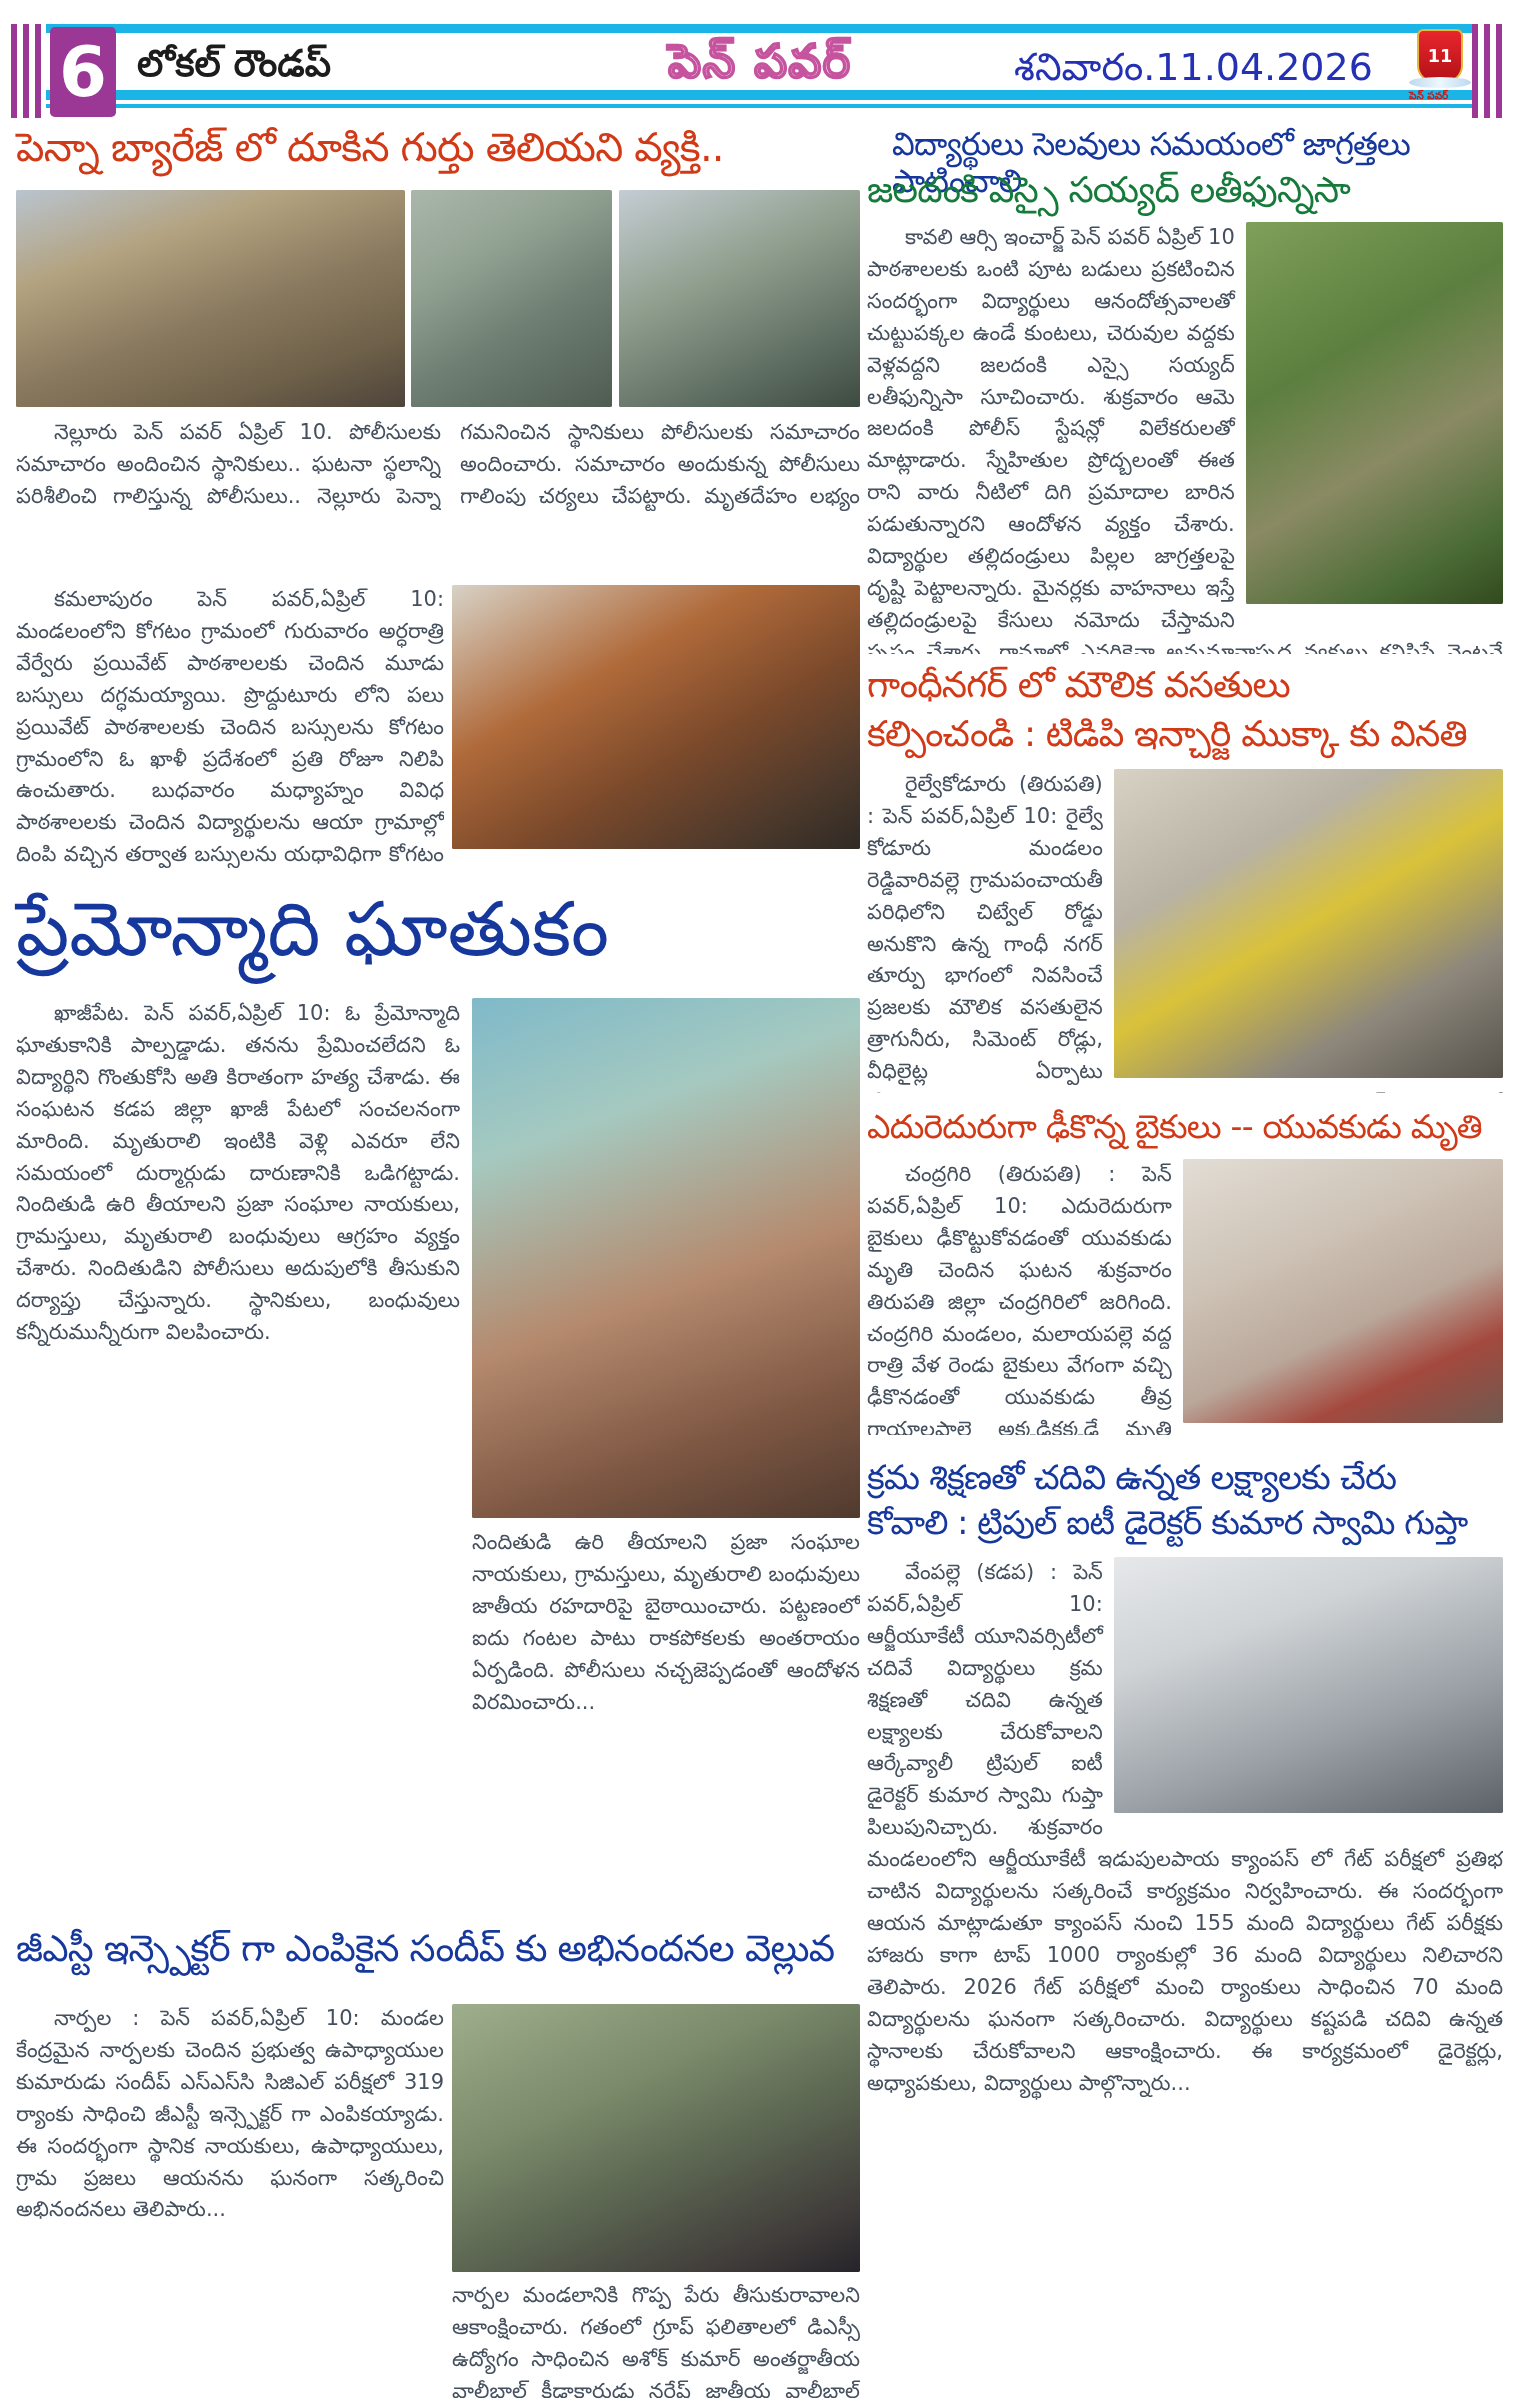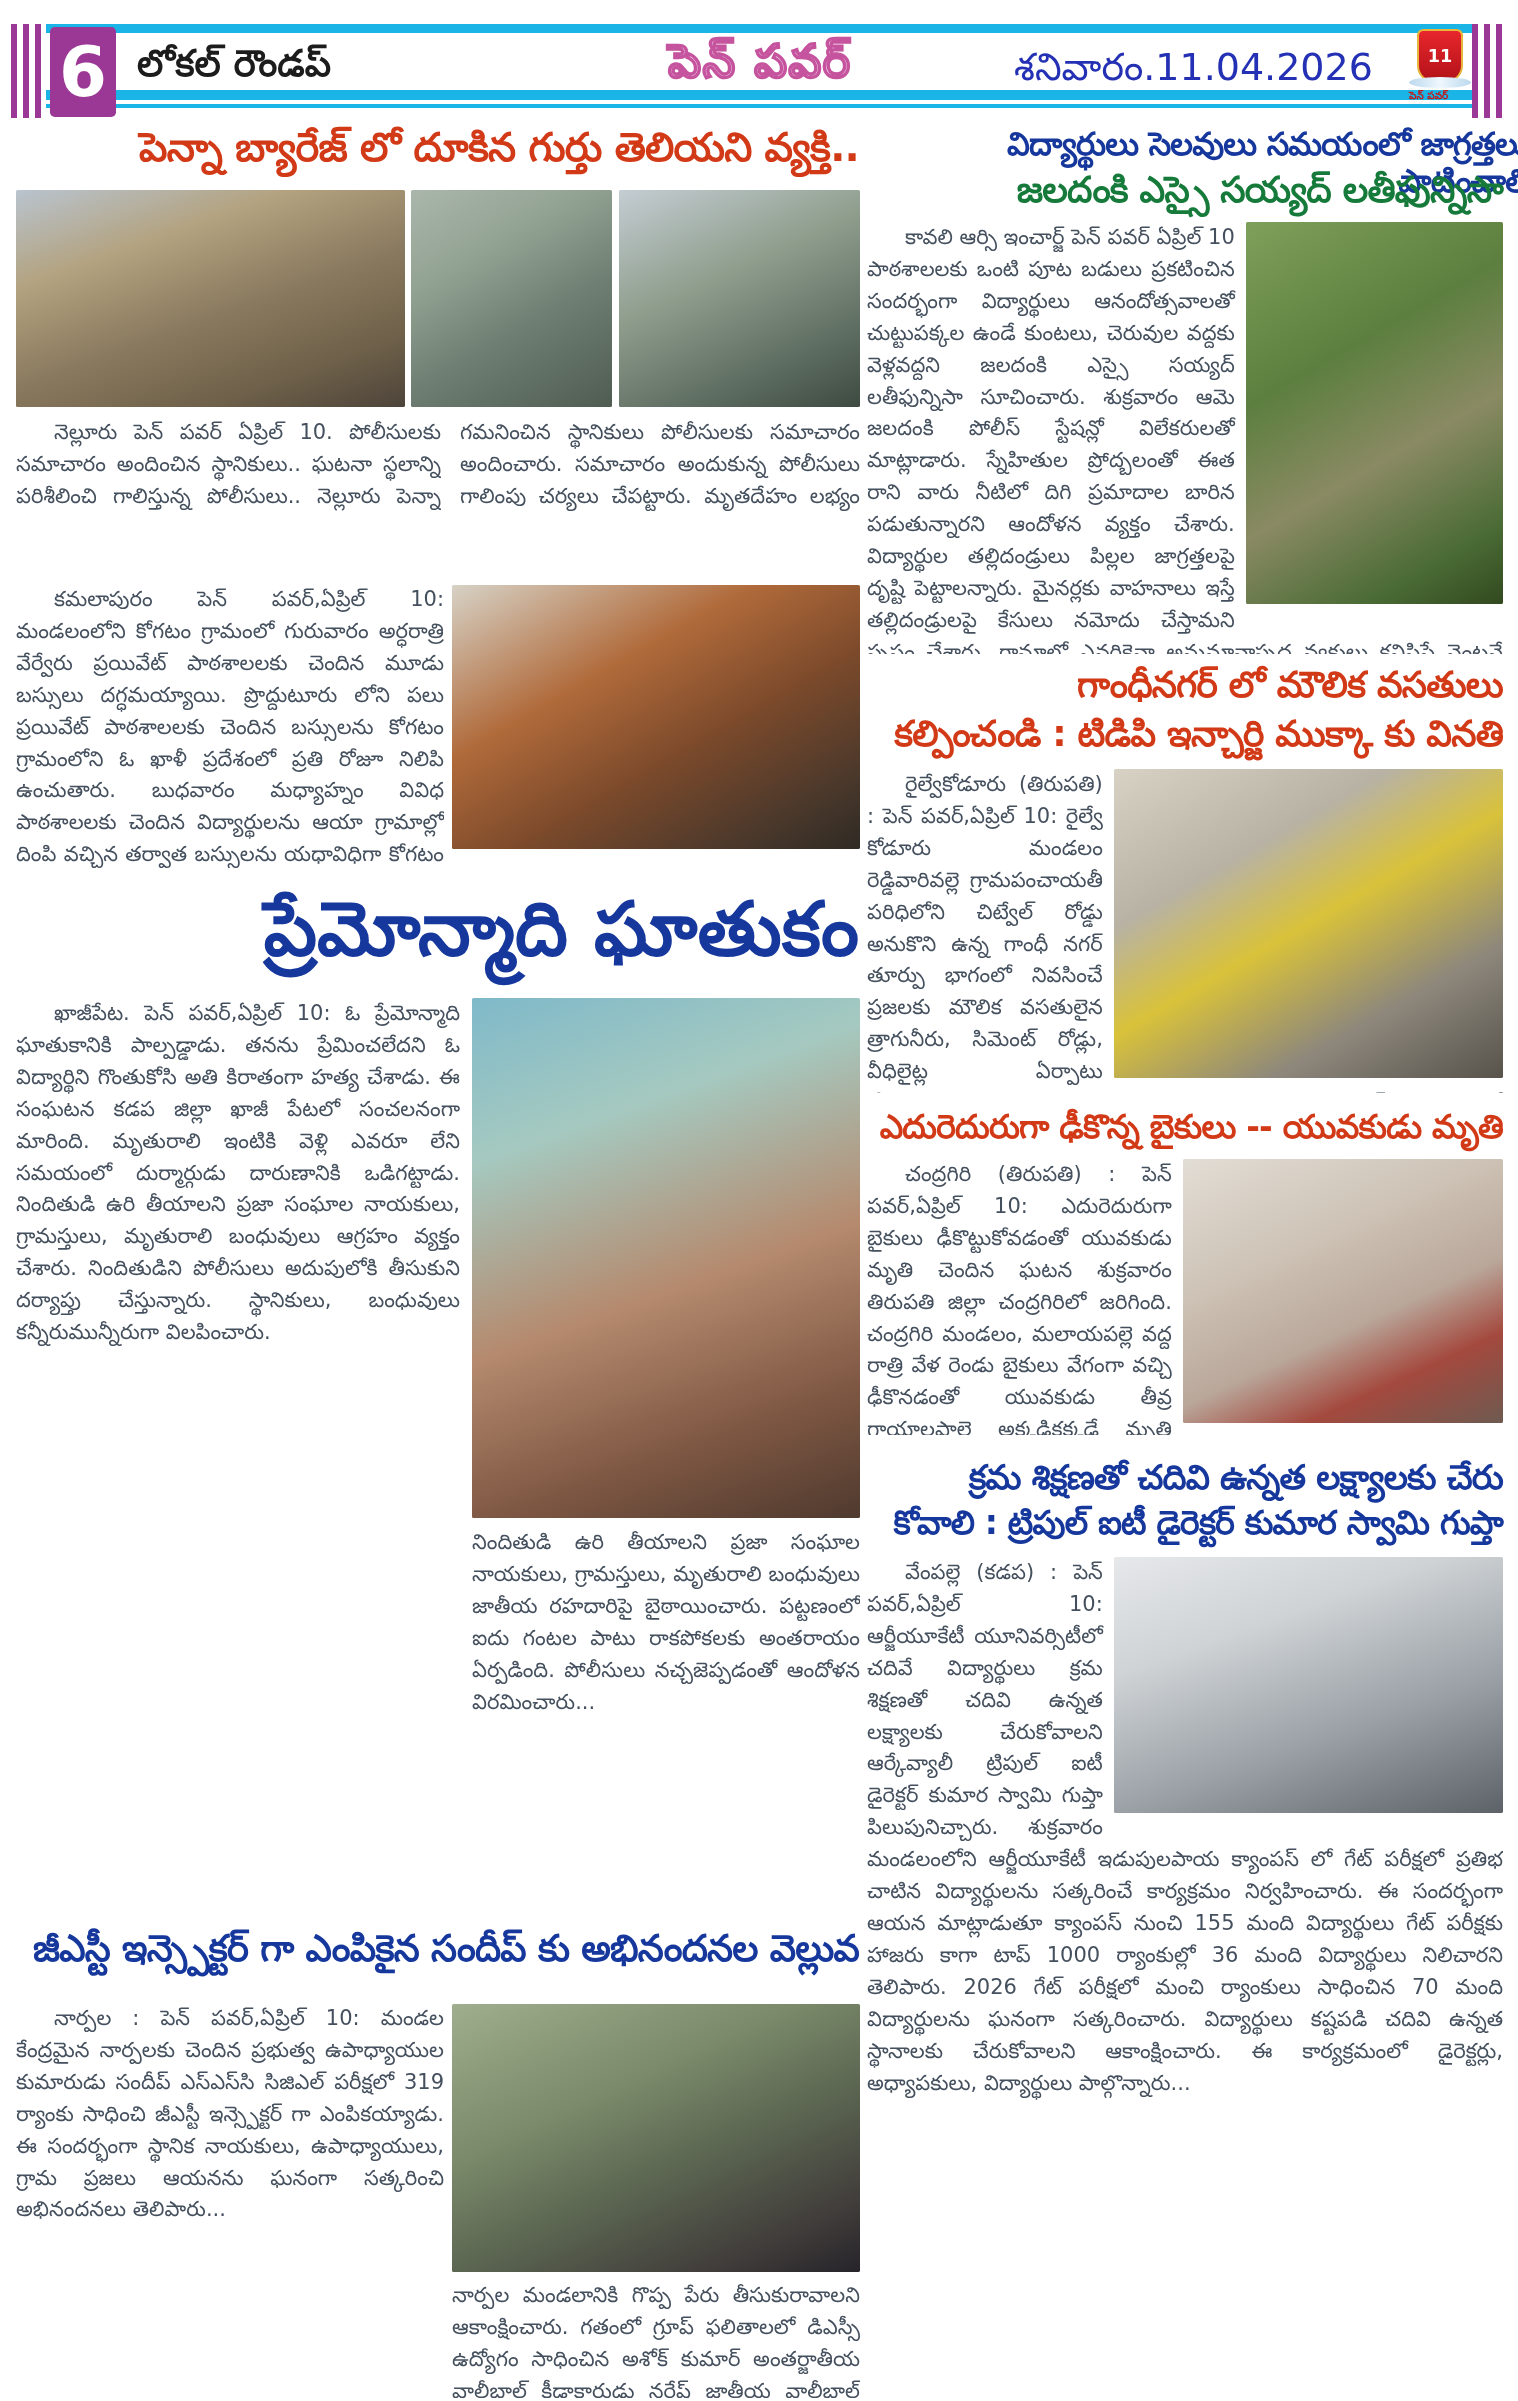--- a/index.html
+++ b/index.html
@@ -20,21 +20,21 @@
     color:#fdeefa;-webkit-text-stroke:2px #c5539e;text-shadow:0 0 0.8px #c5539e;letter-spacing:1.6px;}
   .dateline{position:absolute;left:1014px;top:45px;font-size:38px;font-weight:400;color:#2531b5;}
   .logo{position:absolute;left:1409px;top:29px;width:62px;height:83px;z-index:4;}
   .logo .shield{width:42px;height:50px;margin:0 auto;background:linear-gradient(#e8262d,#b21218);
     border:2.4px solid #e8b63a;border-radius:6.4px 6.4px 17.6px 17.6px;color:#fff;font-size:17.6px;font-weight:800;
     display:flex;align-items:center;justify-content:center;}
   .logo .wings{height:11.2px;background:linear-gradient(90deg,#bcd9ee,#eef7fd 50%,#bcd9ee);border-radius:50%;
     margin-top:-6.4px;}
   .logo .logo-text{font-size:10.4px;color:#c21a1a;font-weight:700;margin-top:1.6px;}
   
-  .hl{position:absolute;text-align:right;font-weight:700;line-height:1.15;letter-spacing:-0.8px;}
+  .hl{position:absolute;text-align:left;font-weight:400;line-height:1.15;letter-spacing:-0.8px;}
   .hl.red{color:#d23a17;} .hl.blue{color:#16389d;} .hl.green{color:#157a3a;}
   .body-text{position:absolute;font-size:21px;line-height:1.52;color:#45505e;text-align:justify;
     overflow:hidden;}
   .body-text p{margin:0 0 8px 0;text-indent:38px;}
   .photo{position:absolute;border-radius:1.6px;overflow:hidden;}
   .float-photo{float:right;margin:0 0 8px 11.2px;border-radius:1.6px;}
   
   .ph-police{background:linear-gradient(160deg,#b9c4cf 0%,#b3a27f 28%,#8a7a5f 55%,#6e6049 80%,#4d443a 100%);}
   .ph-barrage{background:linear-gradient(150deg,#aab6ab 0%,#93a393 30%,#6f7f73 60%,#4f5c52 100%);}
   .ph-bridge{background:linear-gradient(155deg,#c4cdd3 0%,#8f9e8d 40%,#5f6e62 75%,#3d4a41 100%);}

